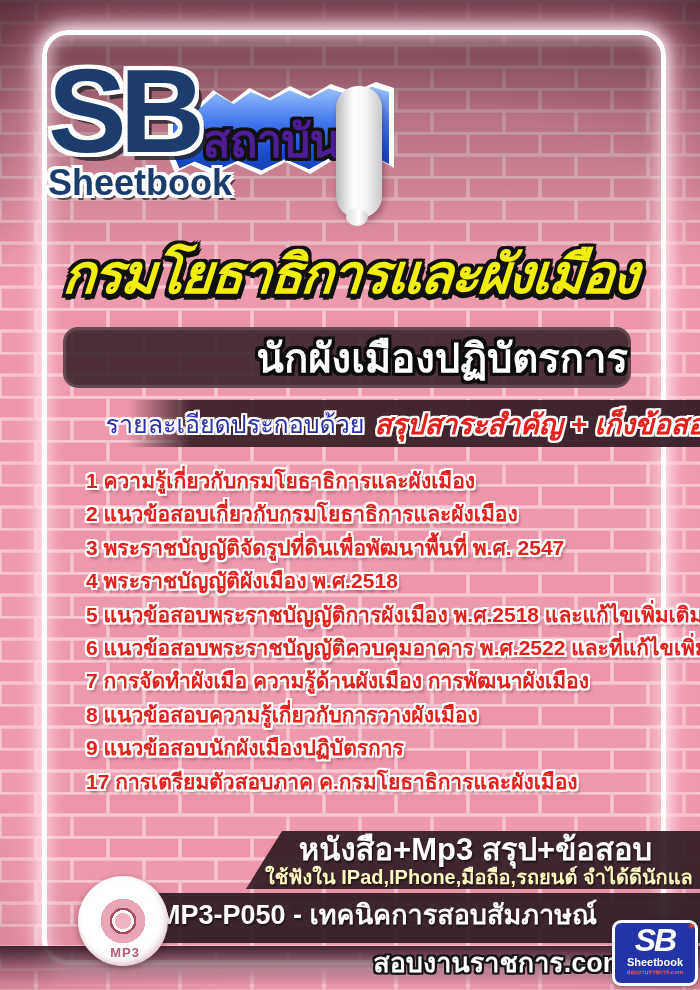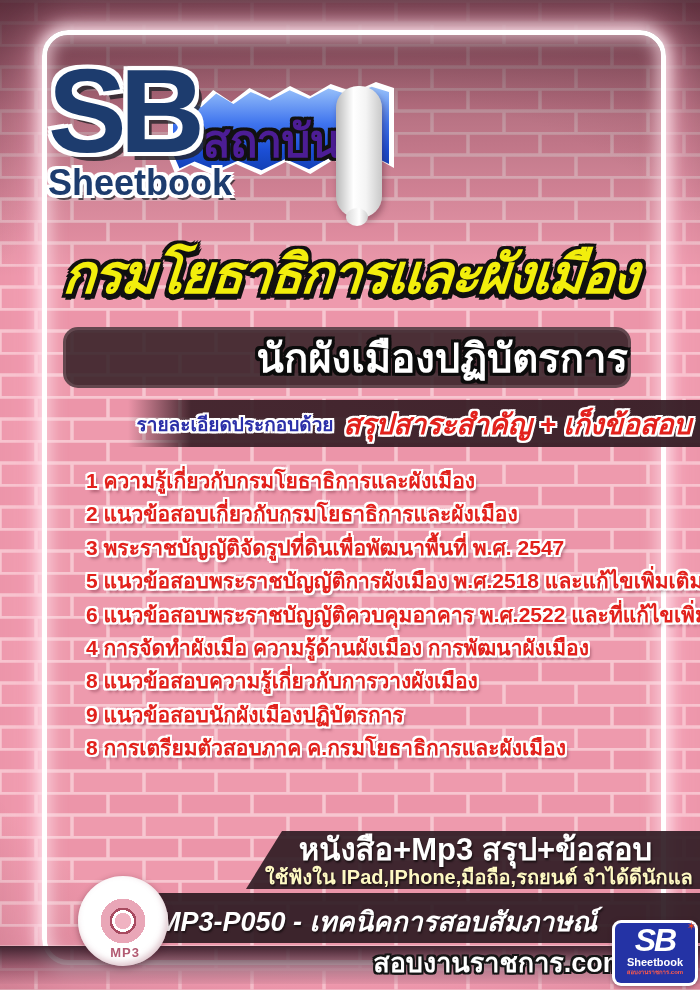--- a/index.html
+++ b/index.html
@@ -81,21 +81,21 @@
   .position-bar span{
     font-size:40px;font-weight:900;color:#ffffff;white-space:nowrap;
     text-shadow:-3px -3px 0 #0c0c0c,0 -3px 0 #0c0c0c,3px -3px 0 #0c0c0c,-3px 0 0 #0c0c0c,3px 0 0 #0c0c0c,-3px 3px 0 #0c0c0c,0 3px 0 #0c0c0c,3px 3px 0 #0c0c0c;
   }
   .details-bar{
     position:absolute;left:128px;top:400px;width:572px;height:47px;z-index:3;
     background:linear-gradient(to right, rgba(56,30,38,0) 0%, rgba(56,30,38,0.92) 11%, rgba(52,28,36,0.94) 100%);
     display:flex;align-items:center;justify-content:center;white-space:nowrap;
   }
   .details-label{
-    font-size:19px;font-weight:700;color:#2b2fa8;margin-right:10px;
+    font-size:25px;font-weight:400;color:#2b2fa8;margin-right:10px;
     text-shadow:-2px -2px 0 #fff,0 -2px 0 #fff,2px -2px 0 #fff,-2px 0 0 #fff,2px 0 0 #fff,-2px 2px 0 #fff,0 2px 0 #fff,2px 2px 0 #fff;
   }
   .details-highlight{
     font-size:28px;font-weight:900;font-style:italic;color:#e2211c;
     text-shadow:-2px -2px 0 #fff,0 -2px 0 #fff,2px -2px 0 #fff,-2px 0 0 #fff,2px 0 0 #fff,-2px 2px 0 #fff,0 2px 0 #fff,2px 2px 0 #fff;
   }
   
   .topics{position:absolute;left:86px;top:464px;width:560px;z-index:3;}
   .topic{
     font-size:21px;font-weight:bold;line-height:33.4px;color:#e2211c;white-space:nowrap;
@@ -114,21 +114,21 @@
     font-size:31px;line-height:33px;font-weight:900;color:#ffffff;white-space:nowrap;
     text-shadow:1px 2px 2px rgba(0,0,0,0.6);
   }
   .format-line2{
     font-size:20px;line-height:22px;font-weight:bold;color:#fef9c3;white-space:nowrap;
     text-shadow:1px 2px 2px rgba(0,0,0,0.6);
   }
   .mp3-bar{
     position:absolute;left:96px;top:893px;width:604px;height:50px;z-index:3;
     background:rgba(45,26,34,0.92);border-radius:4px 0 0 4px;
-    display:flex;align-items:flex-end;font-style:italic;
+    display:flex;align-items:flex-start;
   }
   .mp3-bar span{
     margin-left:62px;font-size:27px;font-weight:bold;color:#ffffff;white-space:nowrap;
     text-shadow:1px 2px 2px rgba(0,0,0,0.55);
   }
   .cd{
     position:absolute;left:78px;top:876px;width:90px;height:90px;z-index:4;border-radius:50%;
     background:radial-gradient(circle at 50% 50%,
       #f0b3c2 0 13%, #ffffff 13% 17%, #a84a60 17% 21%, #e9a6b7 21% 35%, #ffffff 35% 100%);
     box-shadow:0 2px 6px rgba(70,25,40,0.45), inset -2px -3px 6px rgba(160,90,110,0.35);
@@ -199,26 +199,27 @@
 
   <div class="details-bar">
     <span class="details-label">รายละเอียดประกอบด้วย</span>
     <span class="details-highlight">สรุปสาระสำคัญ + เก็งข้อสอบ</span>
   </div>
 
   <div class="topics">
     <div class="topic">1 ความรู้เกี่ยวกับกรมโยธาธิการและผังเมือง</div>
     <div class="topic">2 แนวข้อสอบเกี่ยวกับกรมโยธาธิการและผังเมือง</div>
     <div class="topic">3 พระราชบัญญัติจัดรูปที่ดินเพื่อพัฒนาพื้นที่ พ.ศ. 2547</div>
+    <div class="topic">4 พระราชบัญญัติผังเมือง พ.ศ.2518</div>
     <div class="topic">5 แนวข้อสอบพระราชบัญญัติการผังเมือง พ.ศ.2518 และแก้ไขเพิ่มเติม</div>
     <div class="topic">6 แนวข้อสอบพระราชบัญญัติควบคุมอาคาร พ.ศ.2522 และที่แก้ไขเพิ่มเติม</div>
-    <div class="topic">4 การจัดทำผังเมือ ความรู้ด้านผังเมือง การพัฒนาผังเมือง</div>
+    <div class="topic">7 การจัดทำผังเมือ ความรู้ด้านผังเมือง การพัฒนาผังเมือง</div>
     <div class="topic">8 แนวข้อสอบความรู้เกี่ยวกับการวางผังเมือง</div>
     <div class="topic">9 แนวข้อสอบนักผังเมืองปฏิบัตรการ</div>
-    <div class="topic">8 การเตรียมตัวสอบภาค ค.กรมโยธาธิการและผังเมือง</div>
+    <div class="topic">17 การเตรียมตัวสอบภาค ค.กรมโยธาธิการและผังเมือง</div>
   </div>
 
   <div class="format-bar">
     <div class="format-text">
       <div class="format-line1">หนังสือ+Mp3 สรุป+ข้อสอบ</div>
       <div class="format-line2">ใช้ฟังใน IPad,IPhone,มือถือ,รถยนต์ จำได้ดีนักแล</div>
     </div>
   </div>
 
   <div class="mp3-bar">

